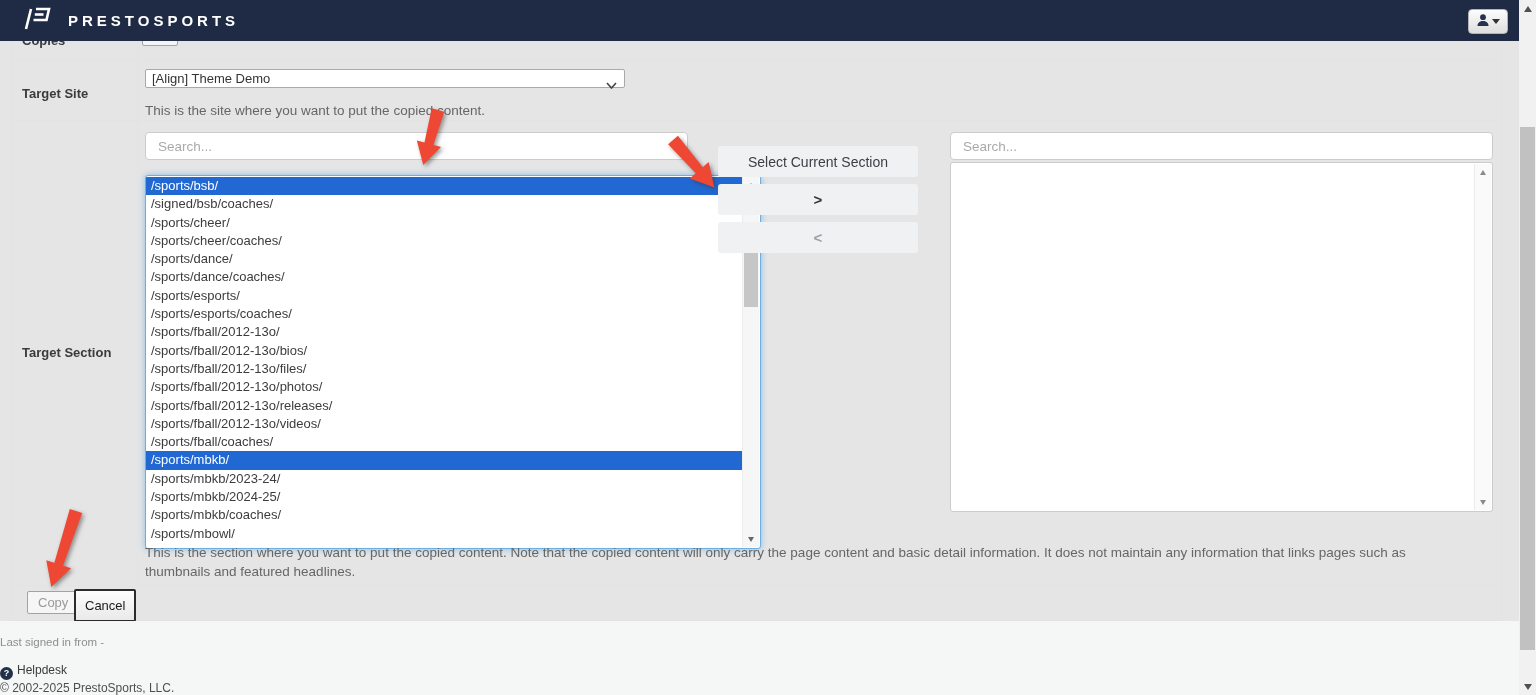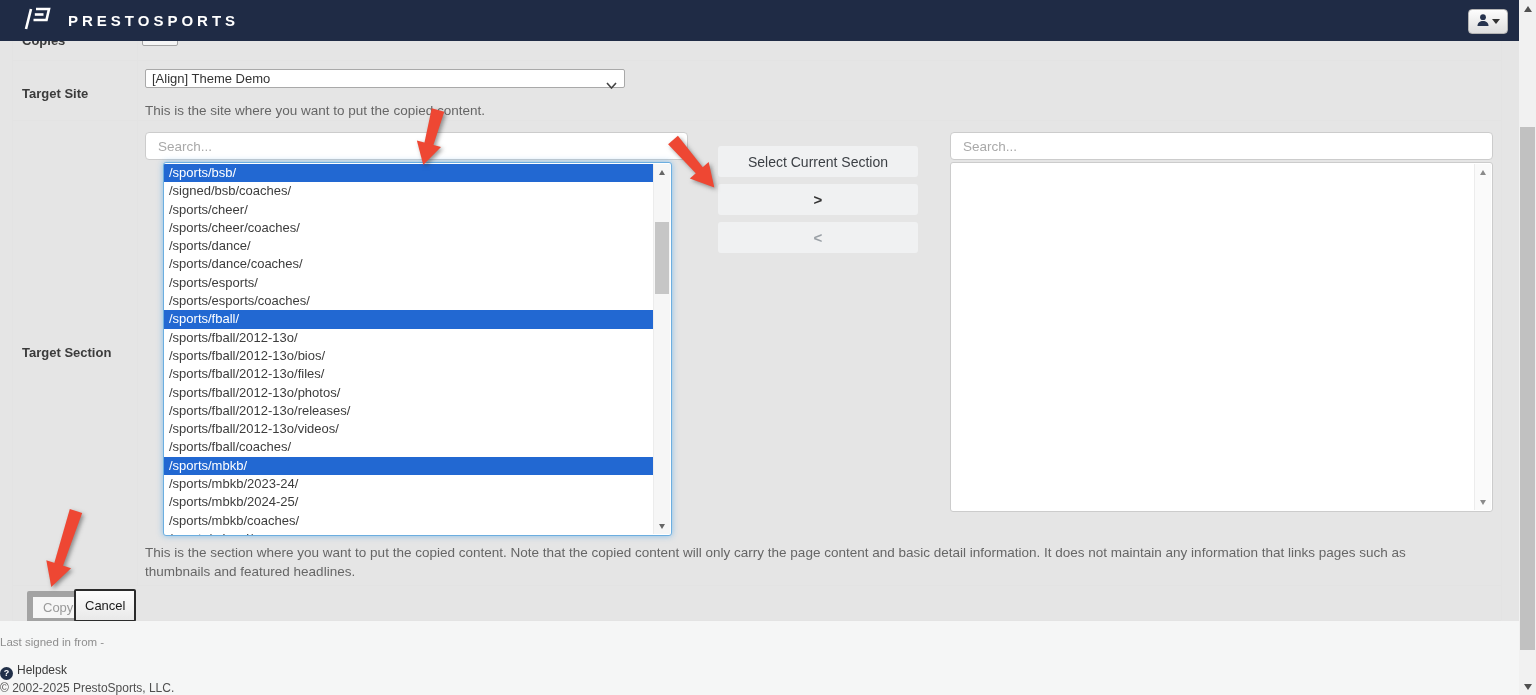--- a/index.html
+++ b/index.html
@@ -48,21 +48,21 @@
   .help-section { left:145px; top:543px; width:1300px; }
 
   
   .search-box { position:absolute; top:132px; width:543px; height:28px; border:1px solid #ccc; border-radius:4px; background:#fff;
                 font-size:13.5px; color:#333; padding:0 12px; outline:none; font-family:"Liberation Sans",sans-serif; }
   .search-box::placeholder { color:#a9a9a9; }
   .search-left  { left:145px; }
   .search-right { left:950px; }
 
   .listbox { position:absolute; background:#fff; border-radius:3px; overflow:hidden; }
-  .list-left  { left:145px; top:162px; width:509px; height:374px; border:1px solid #6caee0; box-shadow:0 0 6px rgba(82,168,236,.65);margin-left:18px; }
+  .list-left  { left:145px; top:175px; width:616px; height:374px; border:1px solid #6caee0; box-shadow:0 0 6px rgba(82,168,236,.65); }
   .list-right { left:950px; top:162px; width:543px; height:350px; border:1px solid #ccc; }
   .opts { position:absolute; left:0; top:1px; right:18px; }
   .opt { height:18.3px; line-height:18.3px; font-size:13px; color:#3c3c3c; padding-left:5px; white-space:nowrap; cursor:default; }
   .opt.sel { background:#2268d2; color:#fff; }
 
   .inner-scroll { position:absolute; top:1px; right:1px; bottom:1px; width:17px; background:#f6f6f6; border-left:1px solid #ececec; }
   .inner-scroll .sb-btn { position:absolute; left:0; width:16px; height:16px; display:flex; align-items:center; justify-content:center; background:#f6f6f6; }
   .inner-scroll .sb-up { top:0; } .inner-scroll .sb-down { bottom:0; }
   .inner-scroll .t-up   { border-left:3.5px solid transparent; border-right:3.5px solid transparent; border-bottom:5px solid #666; width:0; height:0; }
   .inner-scroll .t-down { border-left:3.5px solid transparent; border-right:3.5px solid transparent; border-top:5px solid #666; width:0; height:0; }
@@ -71,21 +71,21 @@
 
   
   .mid-btn { position:absolute; left:718px; width:200px; height:31px; background:#f0f1f2; border:none; border-radius:3px;
              font-family:"Liberation Sans",sans-serif; font-size:14px; color:#3b3f44; cursor:pointer; display:flex; align-items:center; justify-content:center; }
   .btn-select-current { top:146px; }
   .btn-move-right { top:184px; font-weight:700; font-size:15px; color:#333; }
   .btn-move-left  { top:222px; font-weight:700; font-size:15px; color:#9aa0a6; }
 
   
   .btn-copy { position:absolute; left:27px; top:591px; padding:3px 10px; font-size:13px; color:#9a9a9a; background:#f6f6f6;
-              border:6px solid #a3a3a3; border-radius:2px; font-family:"Liberation Sans",sans-serif; }
+              border:1px solid #a3a3a3; border-radius:2px; font-family:"Liberation Sans",sans-serif; }
   .btn-cancel { position:absolute; left:74px; top:589px; padding:7px 9px; font-size:13px; color:#1a1a1a;
                 background:linear-gradient(#fdfdfd,#e9e9e9); border:2px solid #2b2b2b; border-radius:2px; font-family:"Liberation Sans",sans-serif; cursor:pointer; }
 
   
   .footer { position:absolute; left:0; top:621px; width:1519px; height:74px; background:#f5f6f6; }
   .f-line { position:absolute; width:100%; text-align:left; }
   .f-signed { top:15px; font-size:11.5px; color:#8e8e8e; }
   .f-help { top:42px; font-size:12px; color:#3b3b3b; cursor:pointer; }
   .f-help .qicon { display:inline-flex; width:13px; height:13px; border-radius:50%; background:#223049; color:#fff; font-size:9px;
                    font-weight:700; align-items:center; justify-content:center; vertical-align:-2px; margin-right:4px; }
@@ -152,21 +152,20 @@
   <div class="listbox list-left">
     <div class="opts">
         <div class="opt sel">/sports/bsb/</div>
         <div class="opt">/signed/bsb/coaches/</div>
         <div class="opt">/sports/cheer/</div>
         <div class="opt">/sports/cheer/coaches/</div>
         <div class="opt">/sports/dance/</div>
         <div class="opt">/sports/dance/coaches/</div>
         <div class="opt">/sports/esports/</div>
         <div class="opt">/sports/esports/coaches/</div>
-        <div class="opt sel">/sports/fball/</div>
         <div class="opt">/sports/fball/2012-13o/</div>
         <div class="opt">/sports/fball/2012-13o/bios/</div>
         <div class="opt">/sports/fball/2012-13o/files/</div>
         <div class="opt">/sports/fball/2012-13o/photos/</div>
         <div class="opt">/sports/fball/2012-13o/releases/</div>
         <div class="opt">/sports/fball/2012-13o/videos/</div>
         <div class="opt">/sports/fball/coaches/</div>
         <div class="opt sel">/sports/mbkb/</div>
         <div class="opt">/sports/mbkb/2023-24/</div>
         <div class="opt">/sports/mbkb/2024-25/</div>

